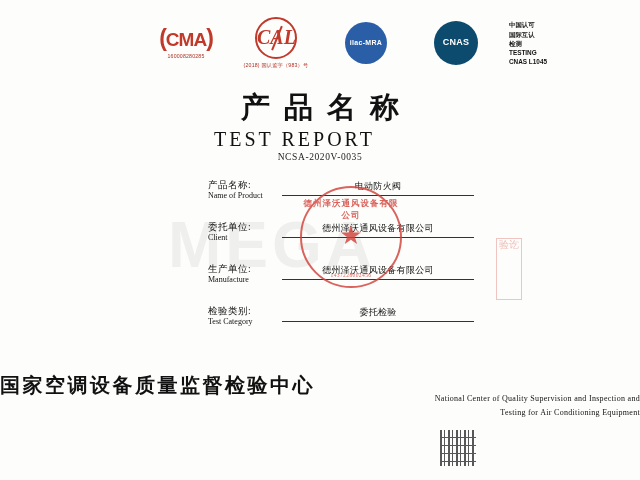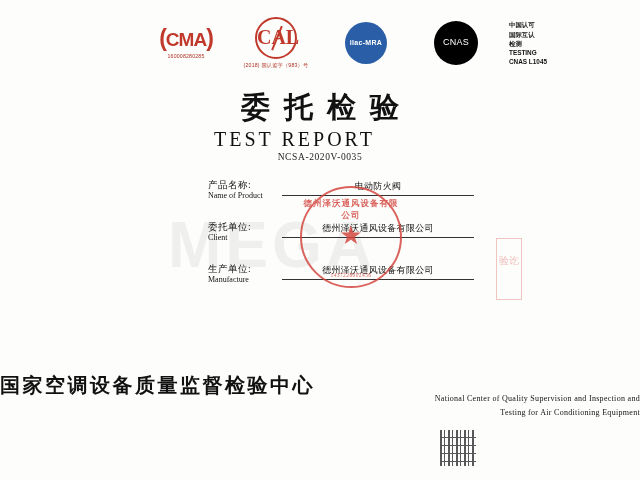--- a/index.html
+++ b/index.html
@@ -62,20 +62,21 @@
     width: 38px;
     height: 38px;
     margin: 0 auto;
     border: 2px solid #c0392b;
     border-radius: 50%;
     color: #c0392b;
     font-family: "Liberation Serif", serif;
     font-weight: bold;
     font-size: 20px;
     line-height: 36px;
+    font-style: italic;
   }
   .cnacl::after {
     content: "";
     position: absolute;
     left: 50%;
     top: 6px;
     width: 1.5px;
     height: 26px;
     background: #c0392b;
     transform: rotate(22deg);
@@ -93,25 +94,25 @@
     display: flex;
     align-items: center;
     justify-content: center;
     letter-spacing: 0.3px;
   }
   .cnas-logo {
     width: 44px;
     height: 44px;
     margin: 0 auto;
     border-radius: 50%;
-    background: #000000;
+    background: #0c4a6e;
     color: #fff;
     font-family: "Liberation Sans", sans-serif;
     font-size: 9px;
-    font-weight: normal;
+    font-weight: bold;
     display: flex;
     align-items: center;
     justify-content: center;
     letter-spacing: 0.3px;
   }
   .cnas-text {
     text-align: left;
     font-family: "Liberation Sans", sans-serif;
     font-size: 6.4px;
     font-weight: bold;
@@ -288,21 +289,21 @@
     position: absolute;
     left: 496px;
     top: 238px;
     width: 26px;
     height: 62px;
     border: 1.5px solid rgba(211,66,59,0.30);
     color: rgba(211,66,59,0.35);
     font-size: 10px;
     line-height: 1.25;
     text-align: center;
-    padding-top: 16px;
+    padding-top: 0;
     box-sizing: border-box;
     pointer-events: none;
   }
   .qr {
     position: absolute;
     left: 440px;
     top: 430px;
     width: 36px;
     height: 36px;
     background:
@@ -345,21 +346,21 @@
       <div class="zh">国际互认</div>
       <div class="zh">检测</div>
       <div>TESTING</div>
       <div>CNAS L1045</div>
     </div>
   </div>
 
   <div class="wm-mega">MEGA</div>
   <div class="wm-side">验讫</div>
 
-  <div class="title-cn">委托检验</div>
+  <div class="title-cn">产品名称</div>
   <div class="title-en">TEST REPORT</div>
   <div class="report-no">NCSA-2020V-0035</div>
 
   <div class="fields">
 
     <div class="field-row">
       <div class="field-label">
         <div class="label-cn">产品名称:</div>
         <div class="label-en">Name of Product</div>
       </div>
@@ -378,20 +379,28 @@
 
     <div class="field-row">
       <div class="field-label">
         <div class="label-cn">生产单位:</div>
         <div class="label-en">Manufacture</div>
       </div>
       <div class="field-value">德州泽沃通风设备有限公司</div>
       <div class="field-line"></div>
     </div>
 
+    <div class="field-row">
+      <div class="field-label">
+        <div class="label-cn">检验类别:</div>
+        <div class="label-en">Test Category</div>
+      </div>
+      <div class="field-value">委托检验</div>
+      <div class="field-line"></div>
+    </div>
   </div>
 
   <div class="seal-main">
     <div class="seal-arc-top">德州泽沃通风设备有限公司</div>
     <div class="seal-star">★</div>
     <div class="seal-arc-bottom">1437228002456</div>
   </div>
 
   <div class="org-cn">国家空调设备质量监督检验中心</div>
   <div class="org-en1">National Center of Quality Supervision and Inspection and</div>

